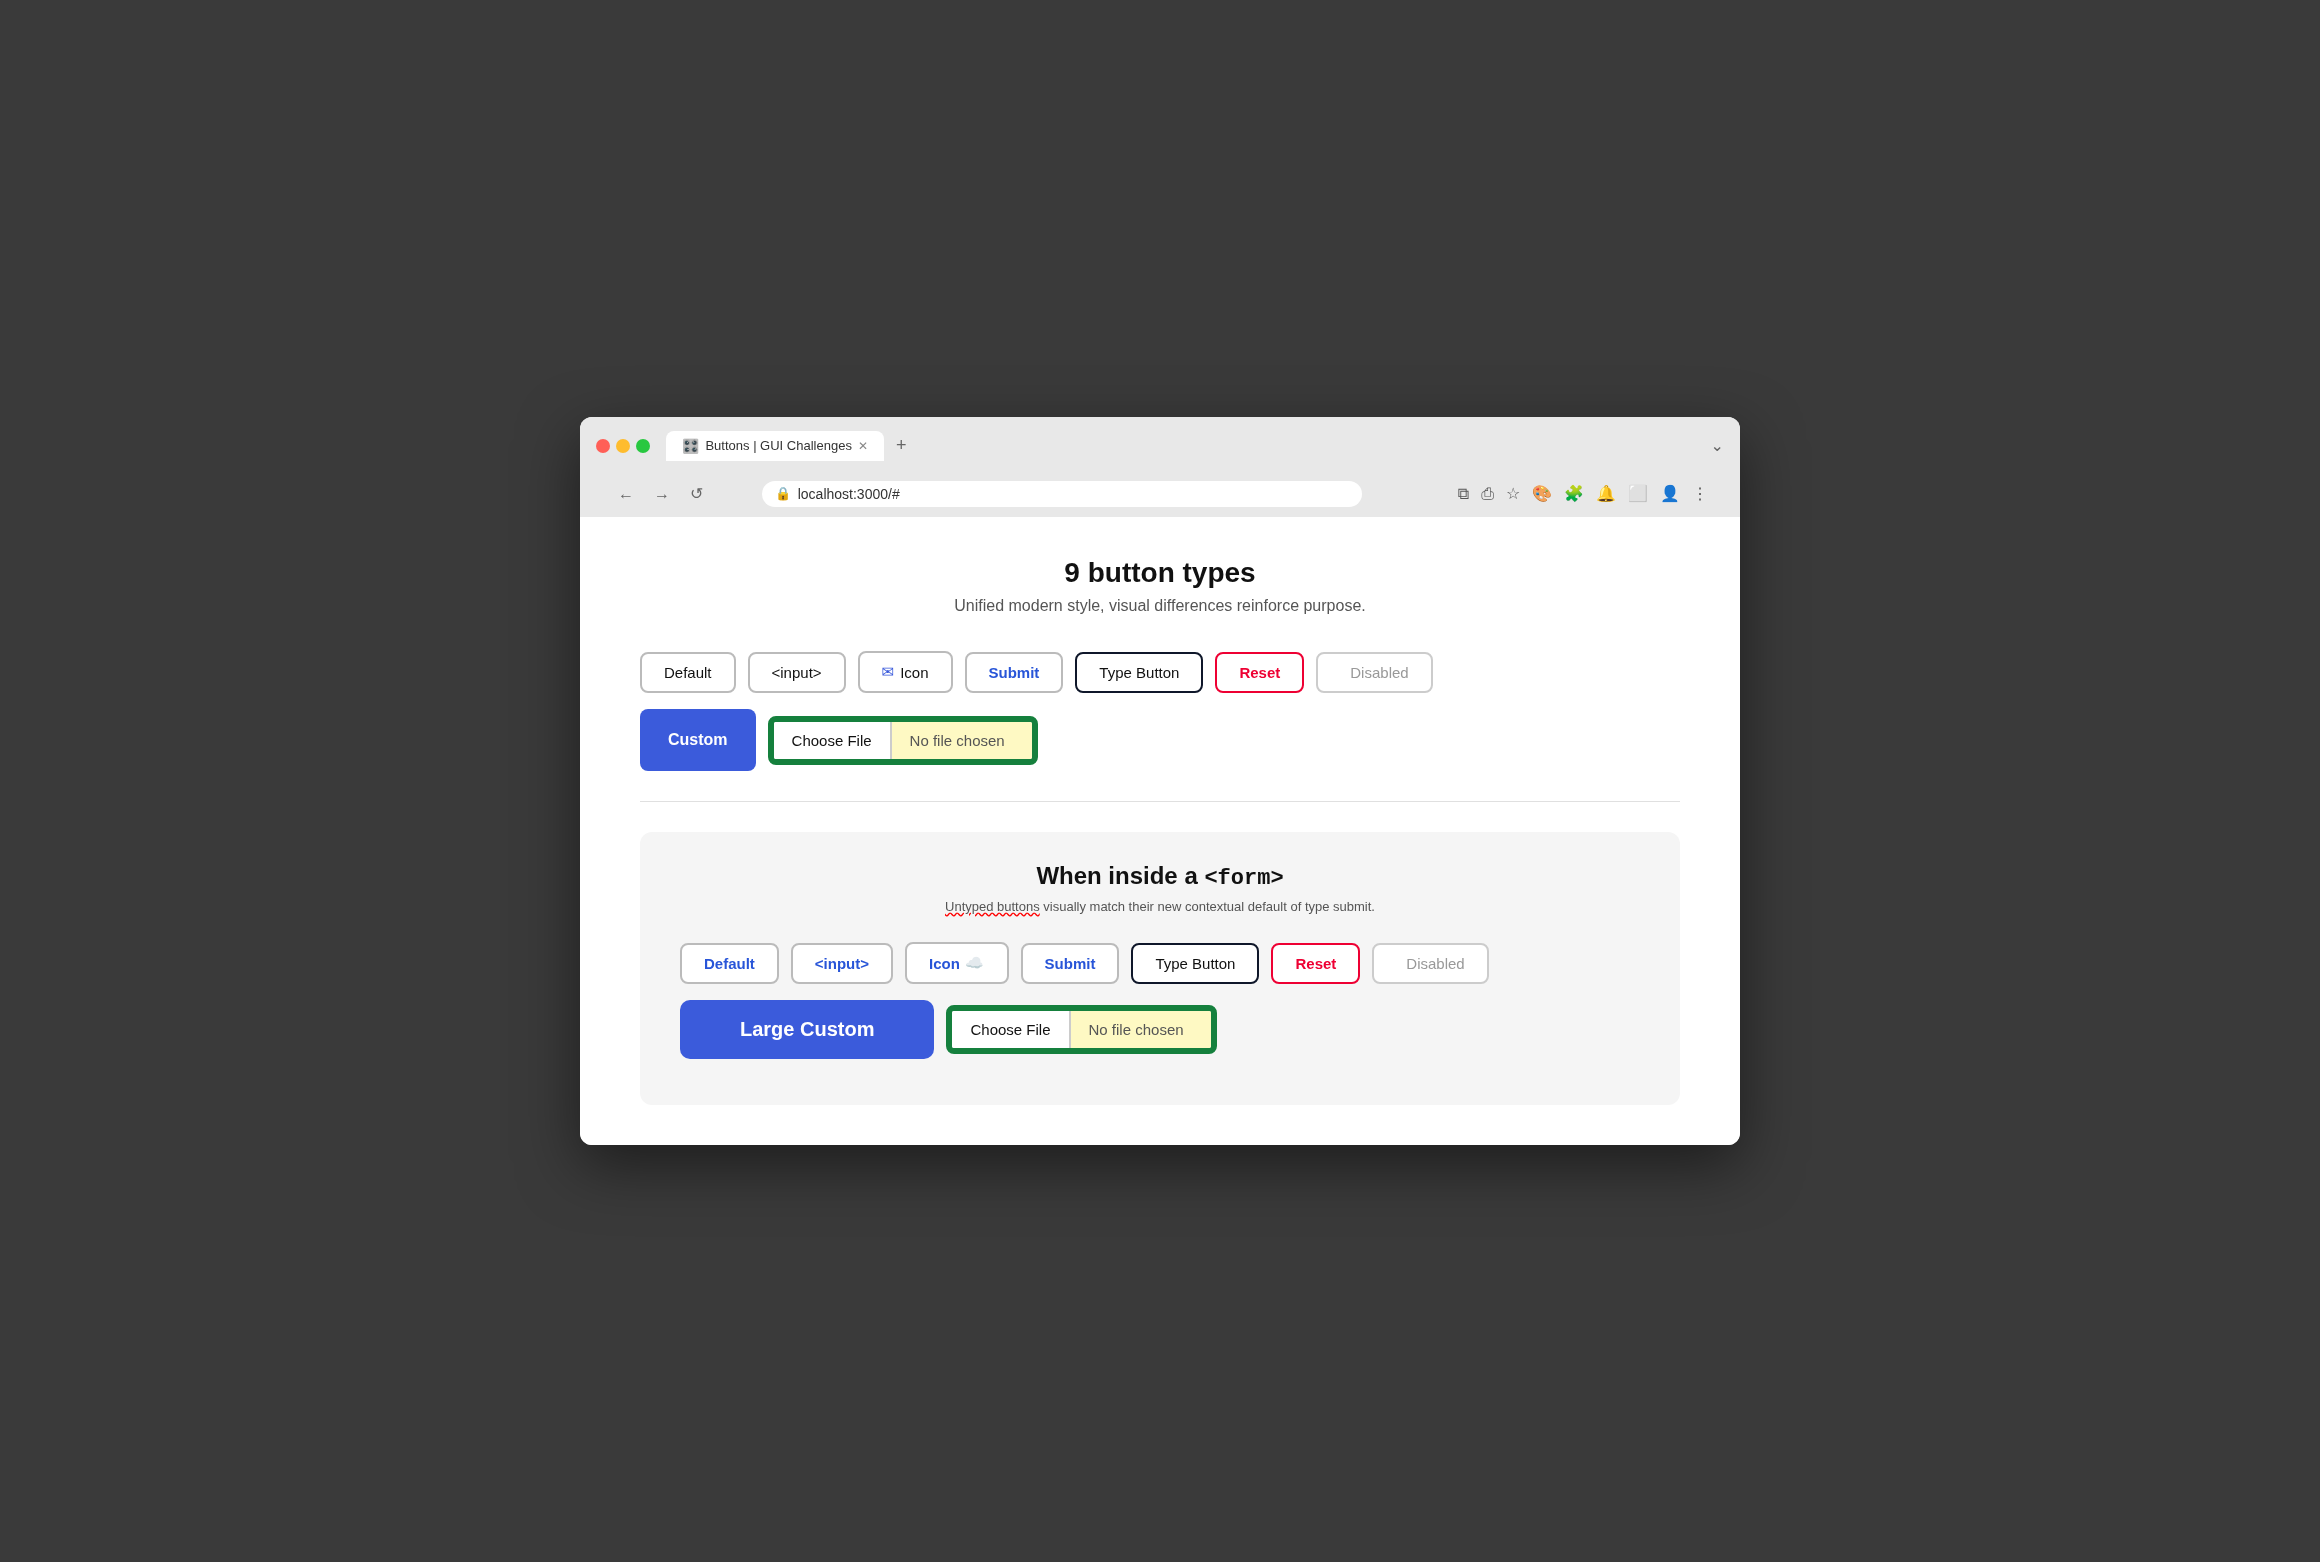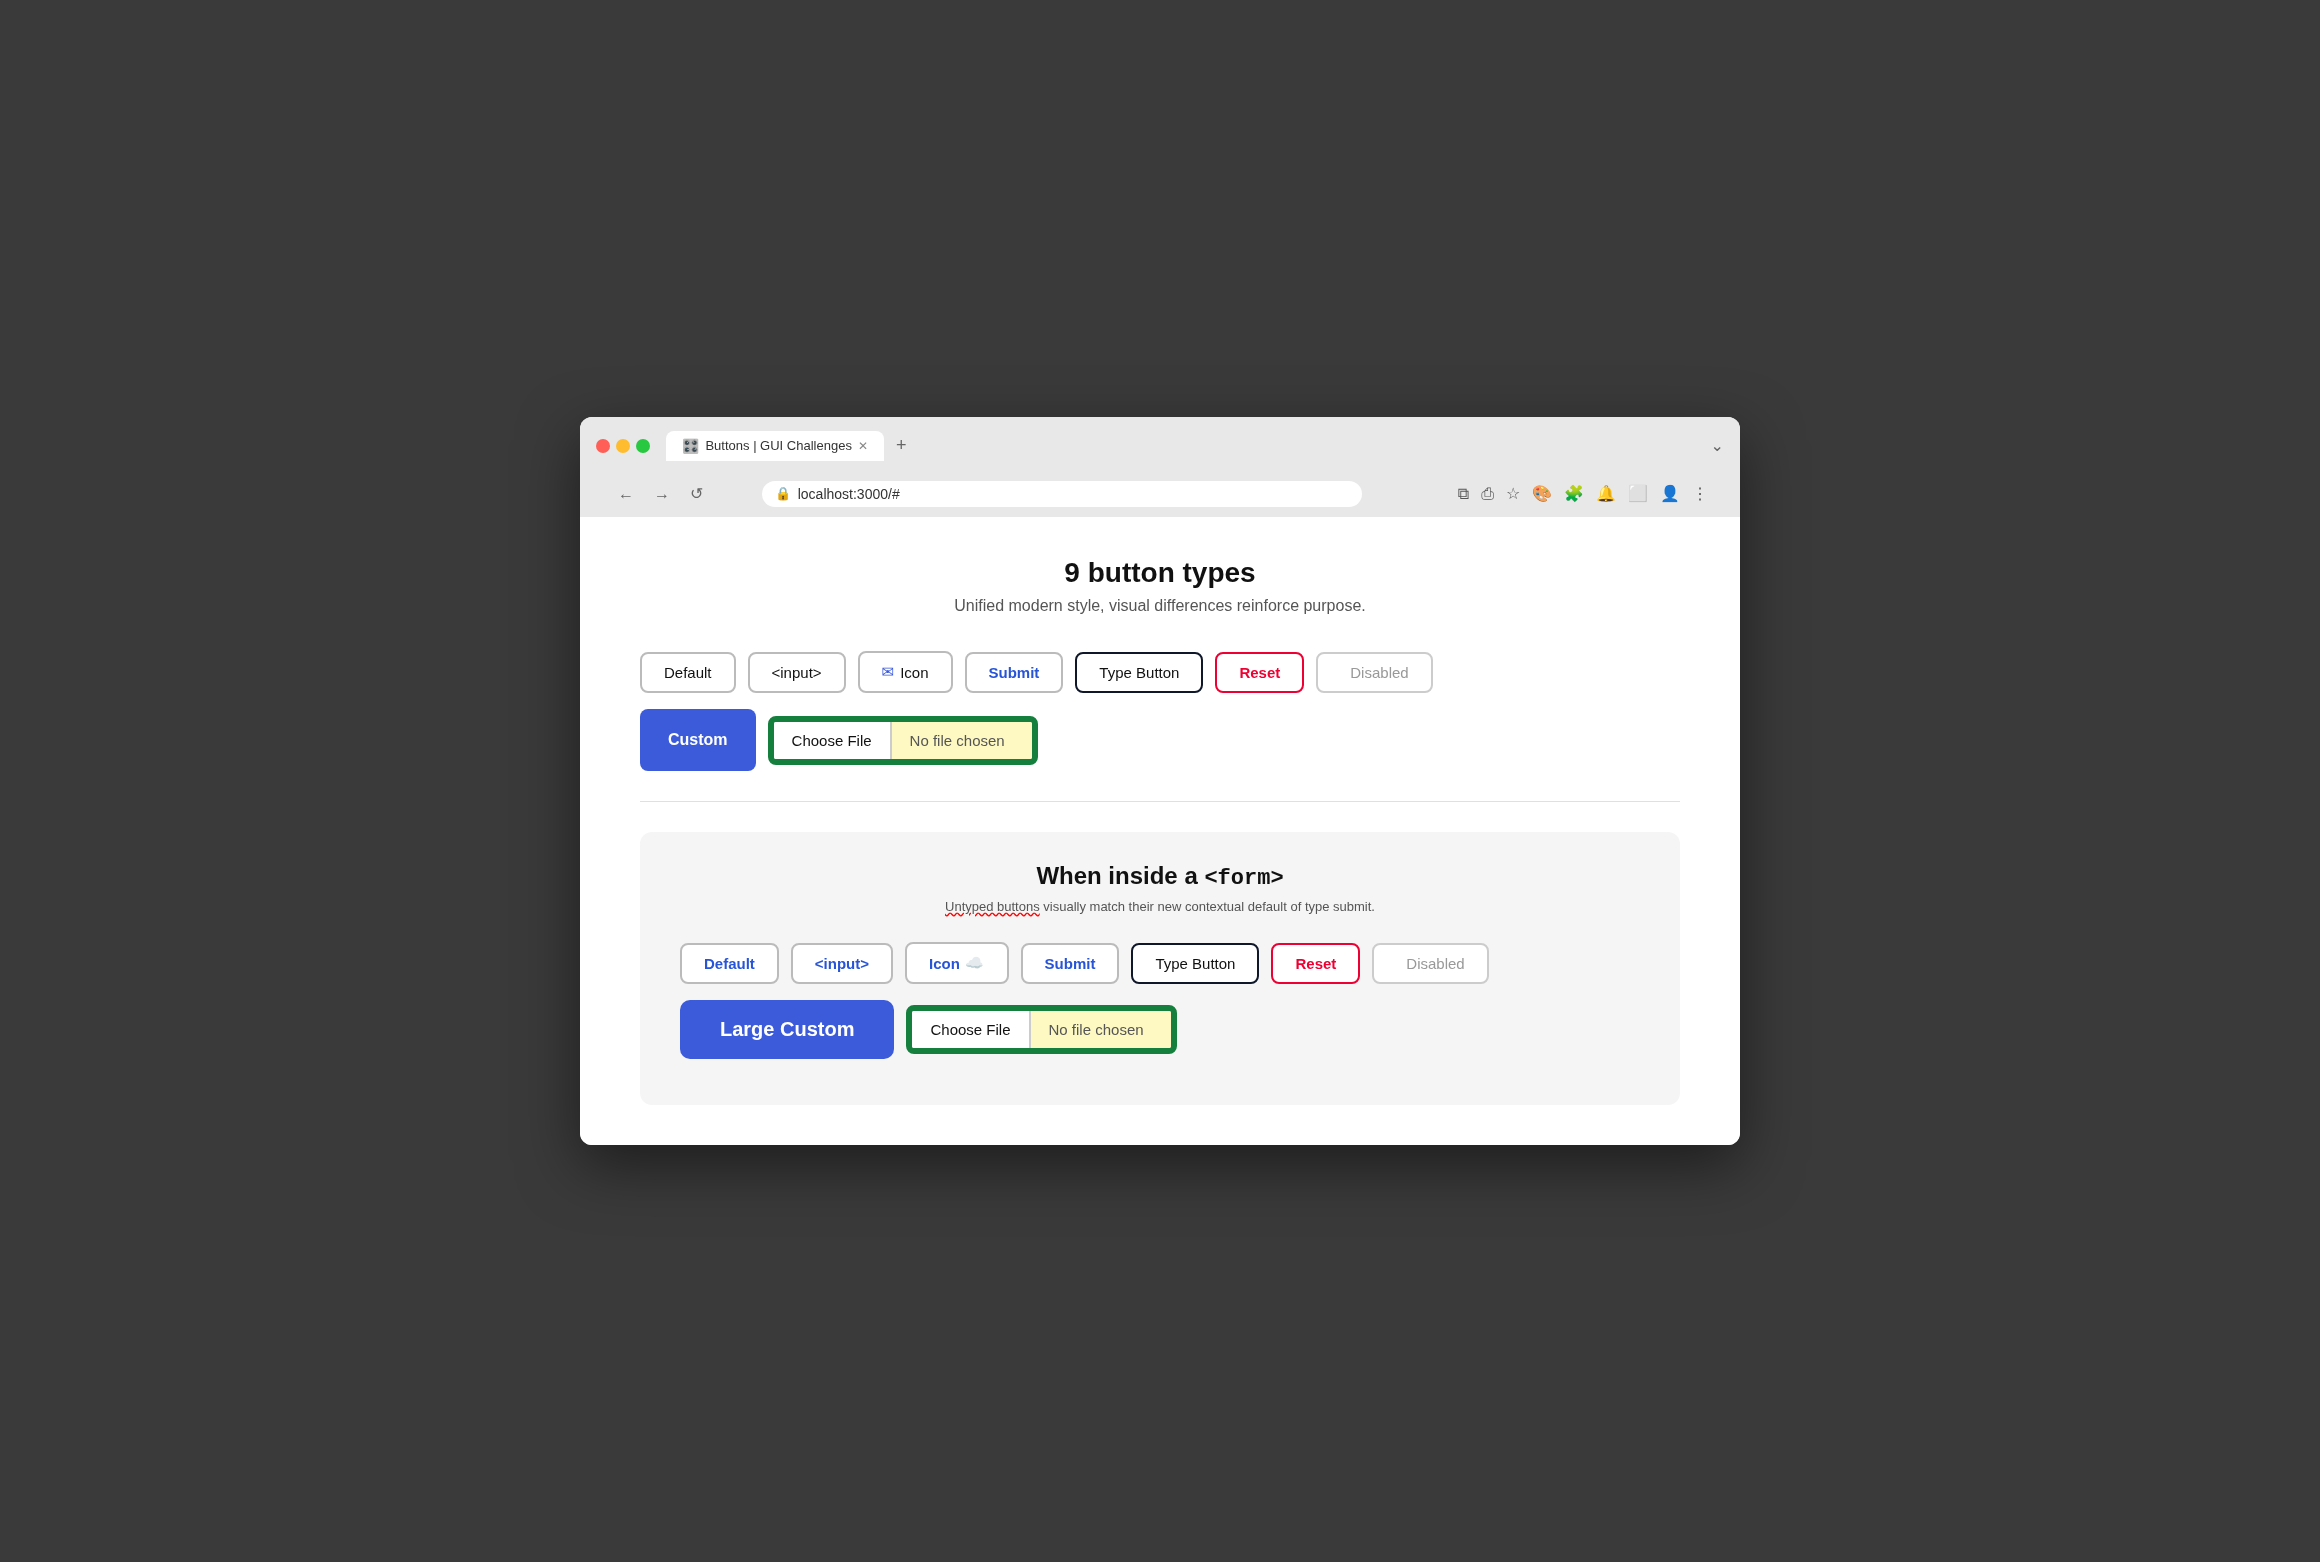--- a/index.html
+++ b/index.html
@@ -205,21 +205,21 @@
       border-radius: 8px;
       font-size: 16px;
       font-weight: 600;
       cursor: pointer;
     }
 
     .btn-large-custom {
       background: #3b5bdb;
       color: white;
       border: none;
-      padding: 18px 40px;
+      padding: 18px 60px;
       border-radius: 10px;
       font-size: 20px;
       font-weight: 700;
       cursor: pointer;
     }
 
     
     .file-input-wrapper {
       display: flex;
       border: 6px solid #15803d;

